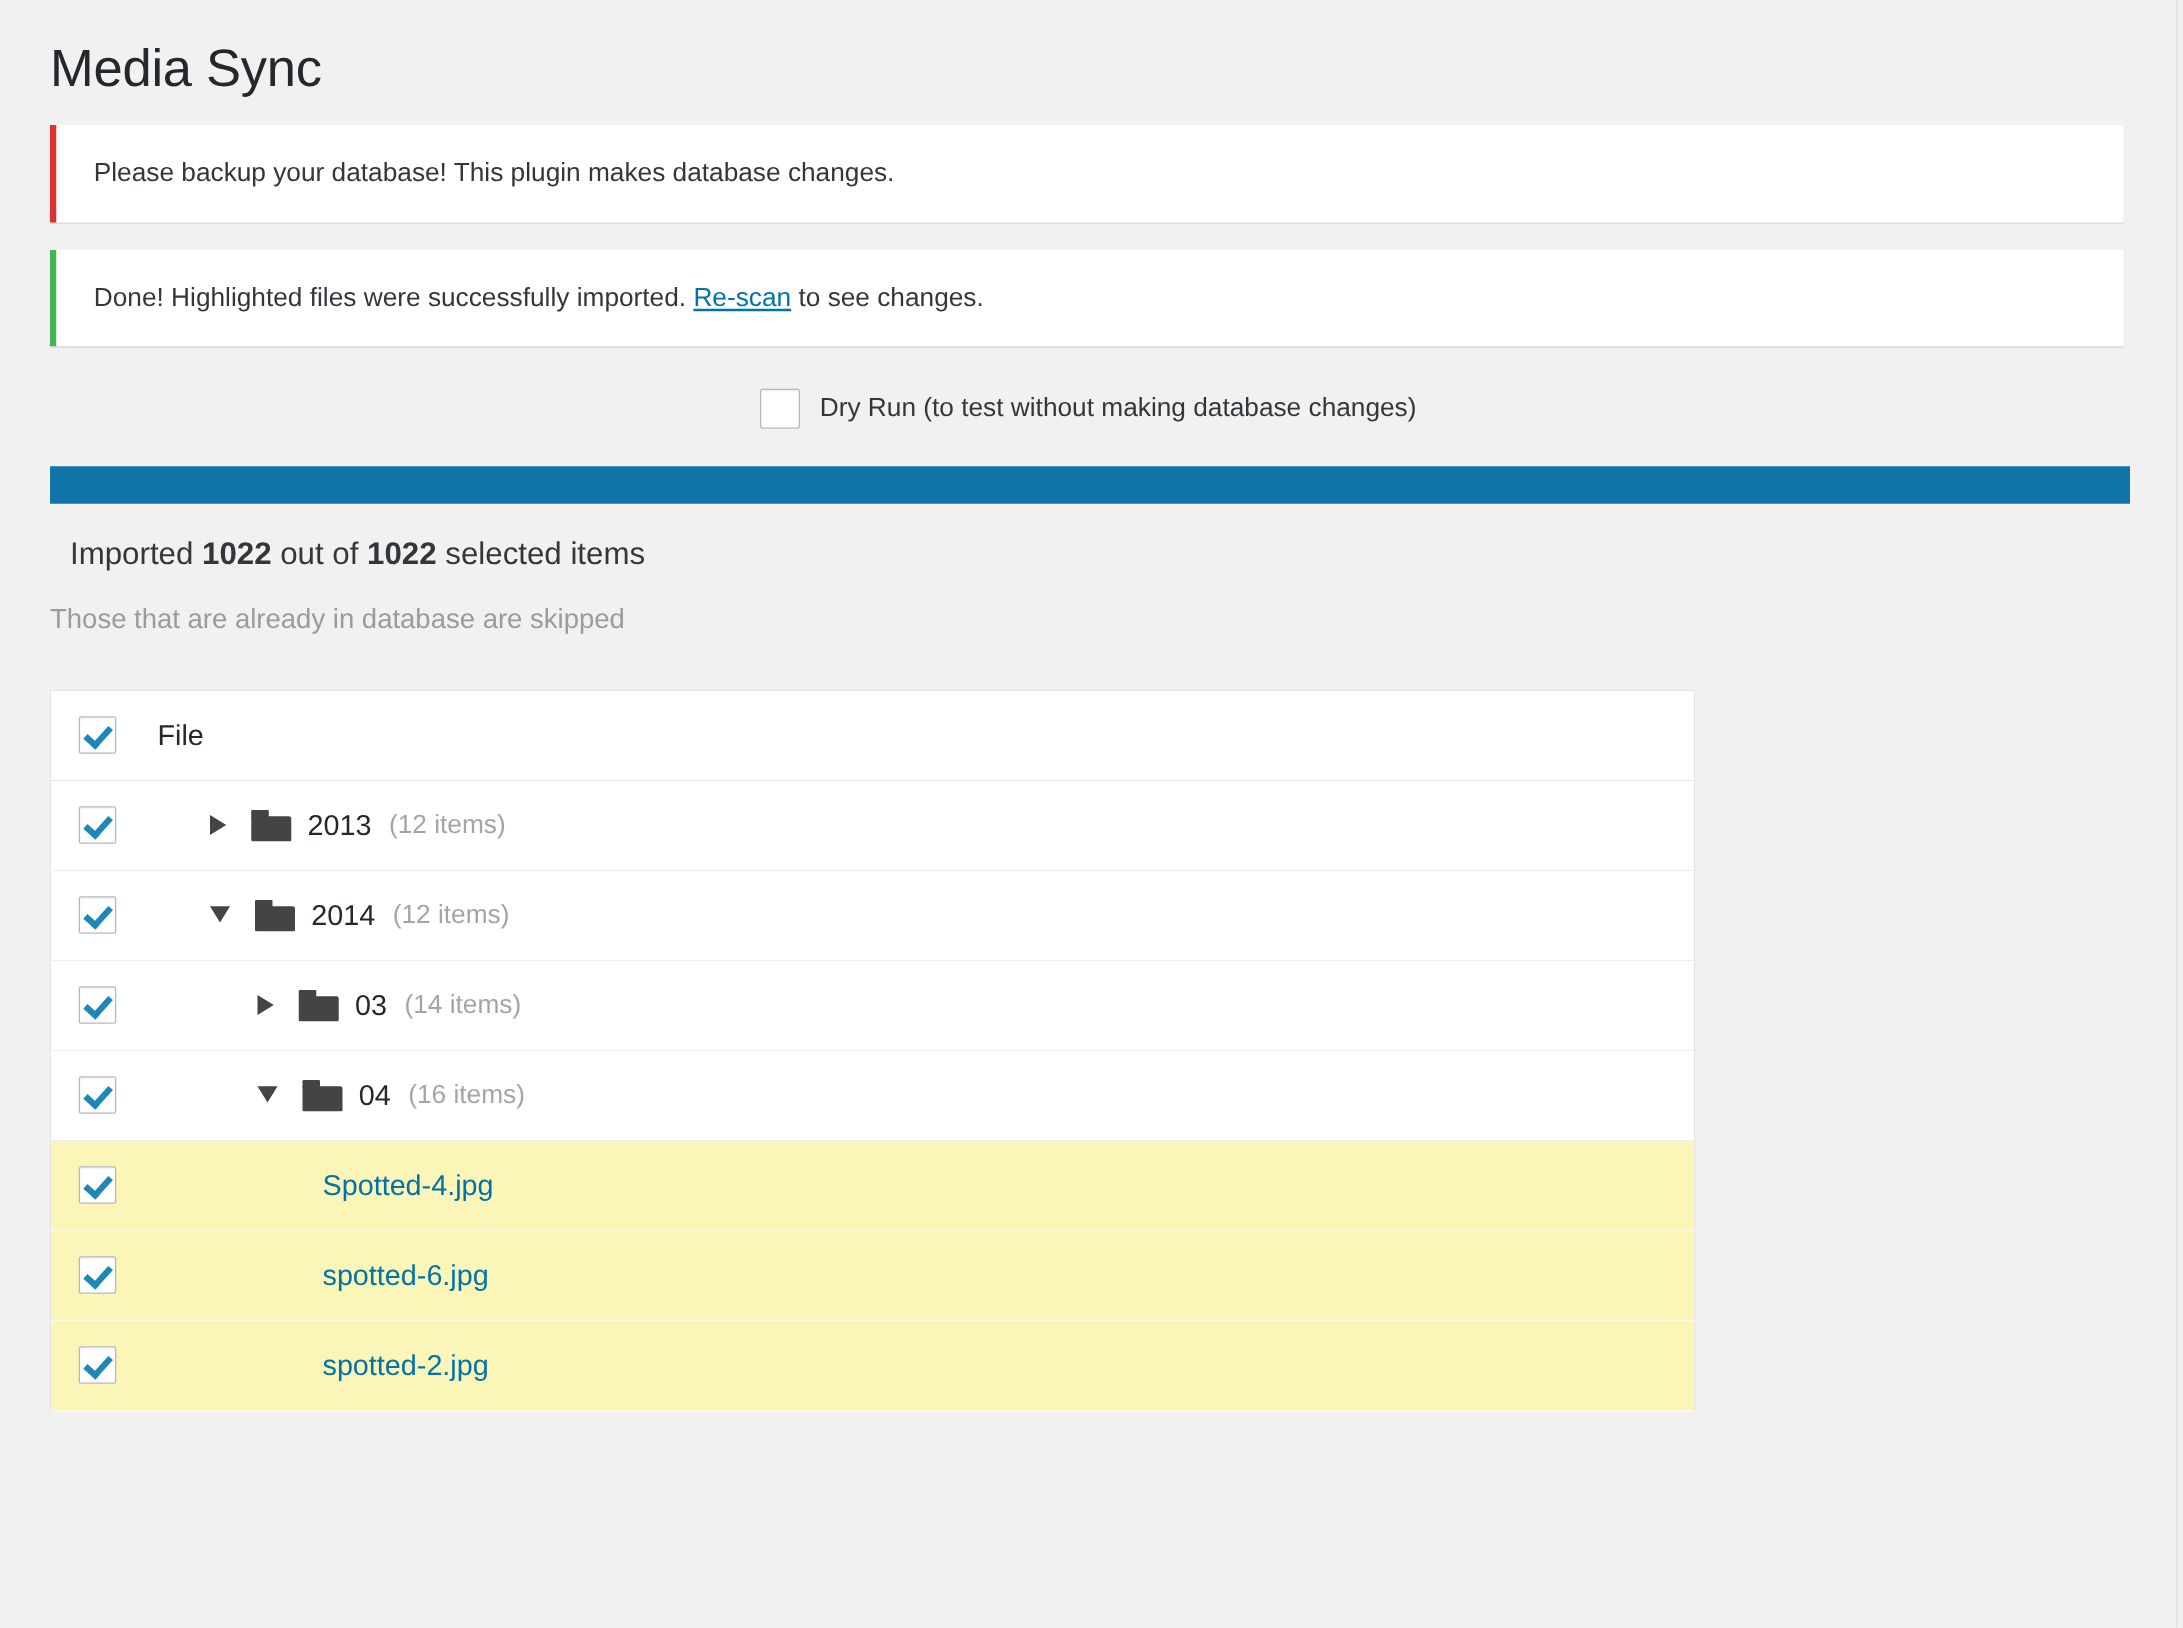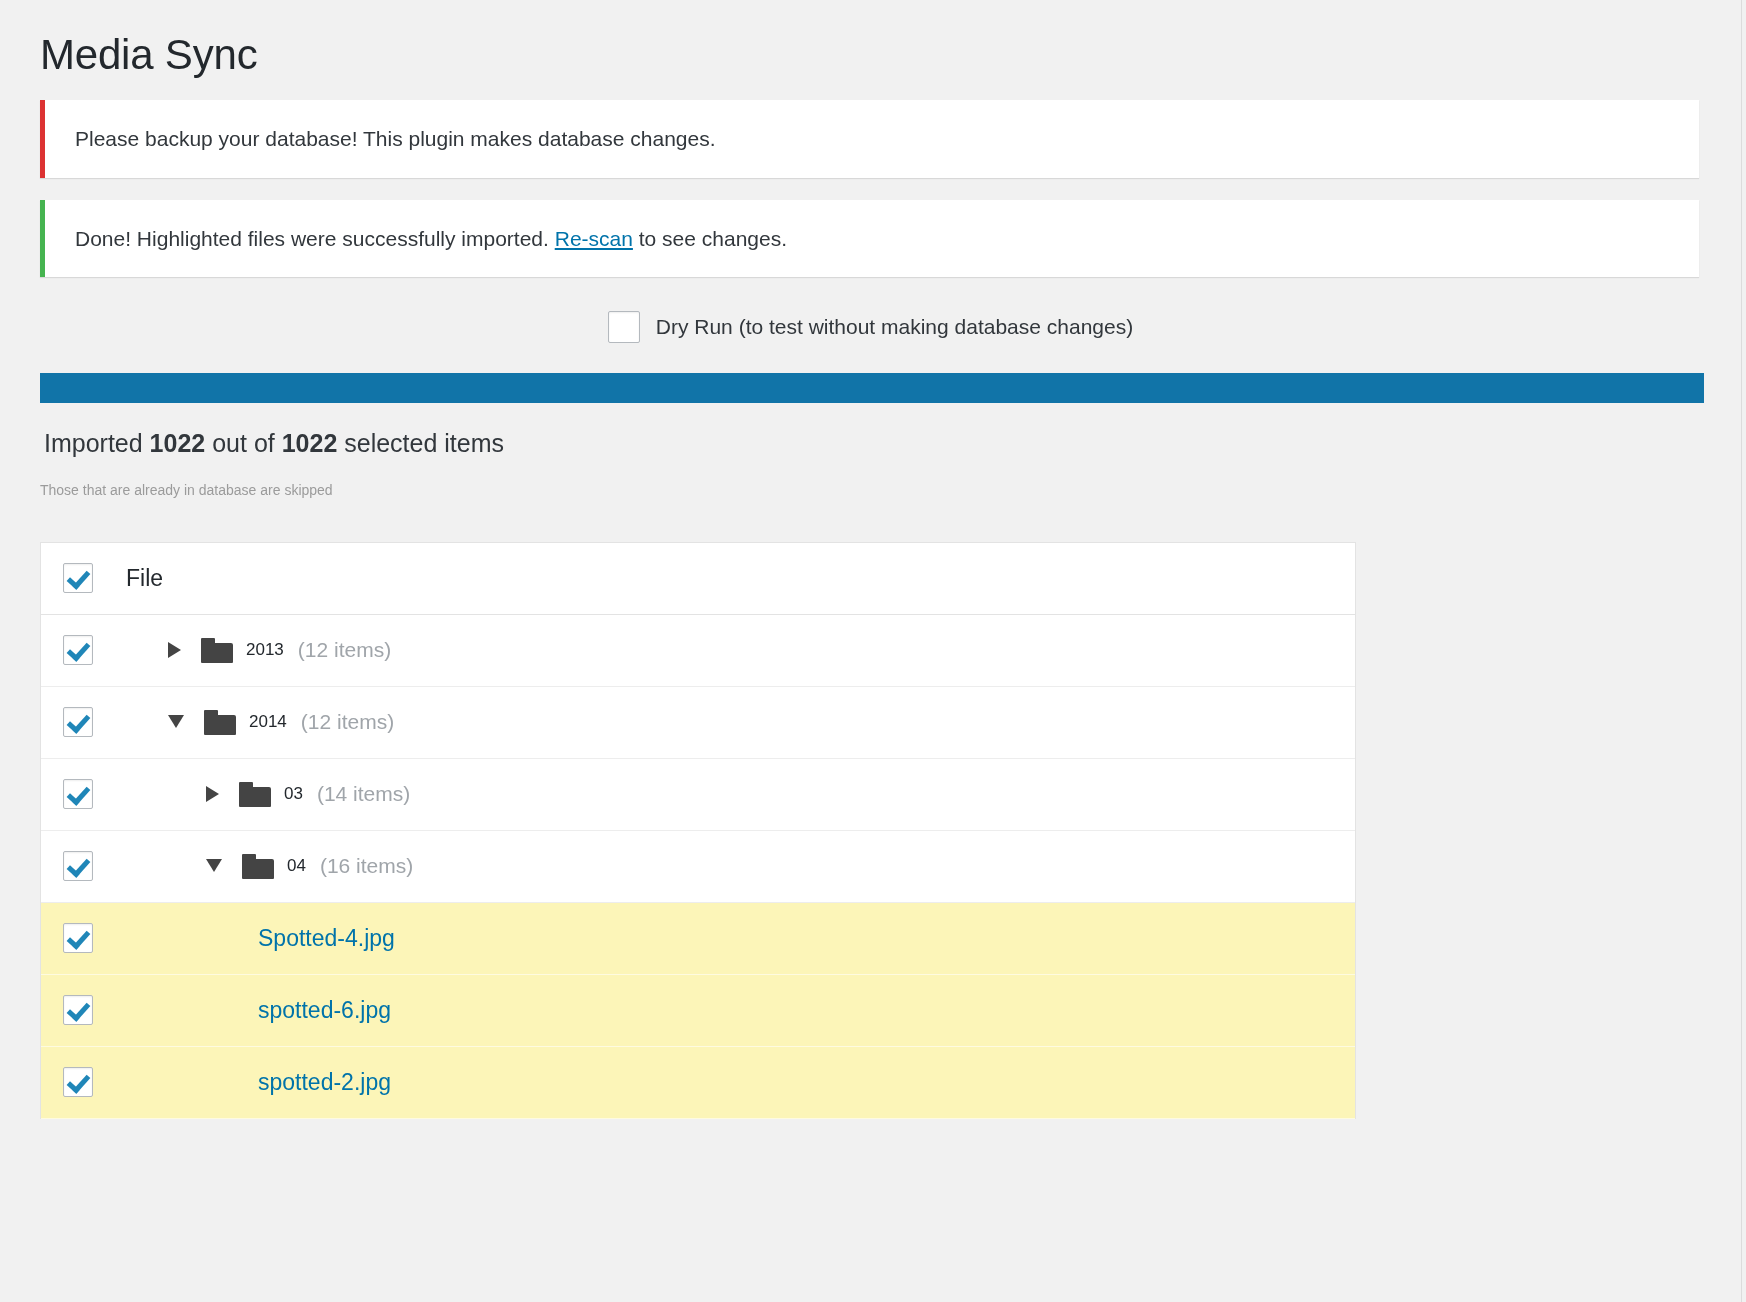--- a/index.html
+++ b/index.html
@@ -126,26 +126,26 @@
   }
   .progress-fill {
     height: 100%;
     background: #1174a8;
   }
 
   
   .status-line {
     font-size: 25px;
     color: #32373c;
-    margin: 24px 0 0 4px;
+    margin: 24px 0 0 16px;
     line-height: 1.3;
   }
   .status-line b { font-weight: bold; }
   .sub-note {
-    font-size: 14px;
+    font-size: 22px;
     color: #9b9b9b;
     margin: 22px 0 0 0;
   }
 
   
   .file-table {
     margin: 44px 0 0 0;
     width: 1316px;
     background: #fff;
     border: 1px solid #e3e3e3;
@@ -225,21 +225,21 @@
     border-radius: 1px 1px 0 0;
   }
   .folder .body {
     position: absolute;
     left: 0; bottom: 0;
     width: 32px; height: 20px;
     background: #444;
     border-radius: 0 2px 1px 1px;
   }
 
-  .folder-name { font-size: 17px; color: #23282d; }
+  .folder-name { font-size: 23px; color: #23282d; }
   .item-count {
     font-size: 21px;
     color: #a0a5aa;
     margin-left: 14px;
   }
   .file-name {
     font-size: 23px;
     color: #0073aa;
     cursor: pointer;
   }

